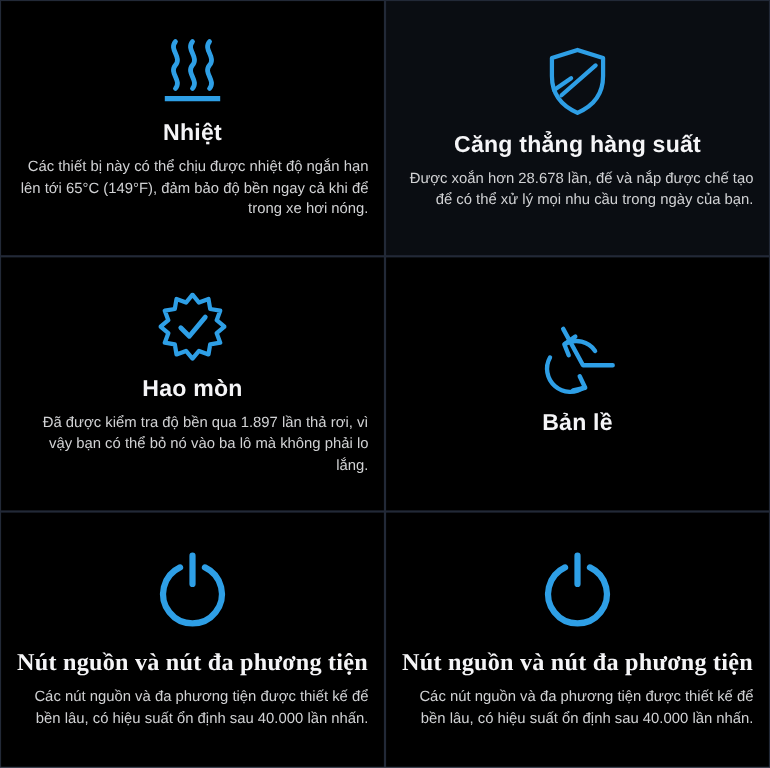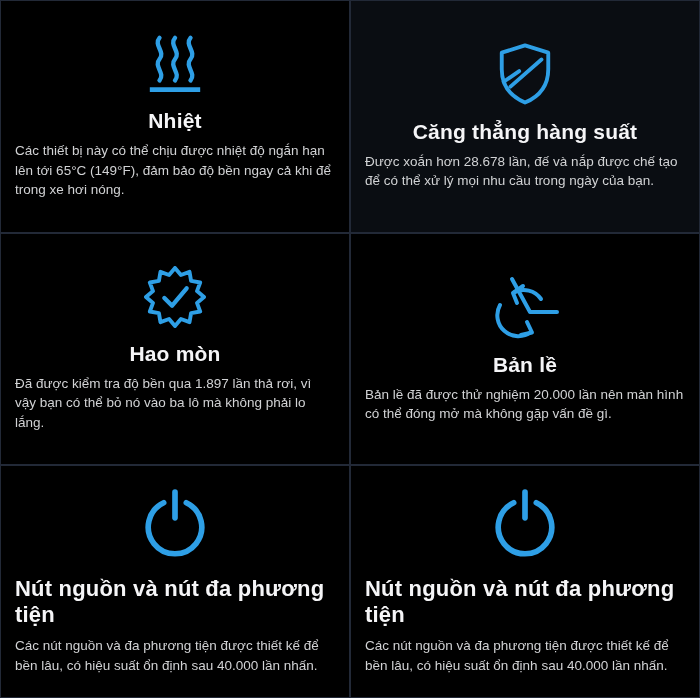--- a/index.html
+++ b/index.html
@@ -4,30 +4,30 @@
 <style>
   html,body{margin:0;padding:0;background:#ffffff;font-family:"Liberation Sans",sans-serif;}
   .grid{
     width:700px;height:698px;box-sizing:border-box;
     display:grid;grid-template-columns:1fr 1fr;grid-template-rows:1fr 1fr 1fr;
     gap:2px;background:var(--divider,#222937);border:1px solid var(--divider,#222937);
   }
   .card{
     background:var(--card-bg,#000);
     display:flex;flex-direction:column;align-items:center;justify-content:center;
-    text-align:left;padding:16px 14px;box-sizing:border-box;overflow:hidden;
+    text-align:right;padding:16px 14px;box-sizing:border-box;overflow:hidden;
   }
   .card.alt{background:var(--card-bg-alt,#0a0d12);}
   .icon{line-height:0;margin-bottom:2px;}
   .icon svg{stroke:var(--accent,#2e9fe6);fill:none;}
   .title{
     color:var(--title-color,#f5f5f7);font-size:21px;font-weight:700;
     margin:12px 0 5px;letter-spacing:.2px;
   }
-  .row3 .title{font-size:22px;margin-top:14px;}
+  .row3 .title{font-size:22px;margin-top:14px;font-family:Liberation Serif, serif;}
   .body{
     color:var(--body-color,#d1d2d4);font-size:13.5px;line-height:1.43;
     margin:3px 0 0;max-width:332px;
   }
 </style>
 </head>
 <body>
 
 <div class="grid">
 
@@ -71,21 +71,20 @@
     <span class="icon">
       <svg width="72" height="64" viewBox="0 0 72 64" stroke-width="4" stroke-linecap="round" stroke-linejoin="round">
         <path d="M23 4 L41 37 L68 37"></path>
         <path d="M52 24 A 21 21 0 0 0 25 17.5"></path>
         <polyline points="34,11 24,18 28,28"></polyline>
         <path d="M11 30 A 21 21 0 0 0 42 57"></path>
         <polyline points="32,60 43,57.5 38,47"></polyline>
       </svg>
     </span>
     <h3 class="title">Bản lề</h3>
-    <p class="body">Bản lề đã được thử nghiệm 20.000 lần nên màn hình có thể đóng mở mà không gặp vấn đề gì.</p>
   </div>
 
   <div class="card row3">
     <span class="icon">
       <svg width="72" height="72" viewBox="0 0 70 70" stroke-width="5.5" stroke-linecap="round">
         <path d="M46 14.4 A 26 26 0 1 1 24 14.4"></path>
         <path d="M35 4 L35 29"></path>
       </svg>
     </span>
     <h3 class="title">Nút nguồn và nút đa phương tiện</h3>

